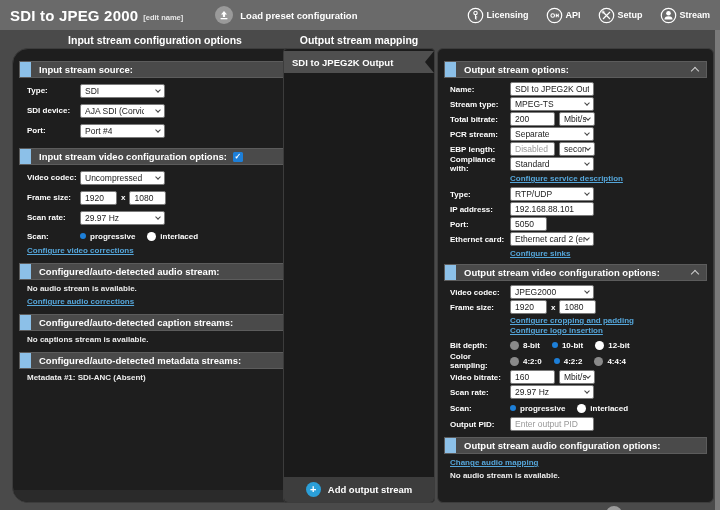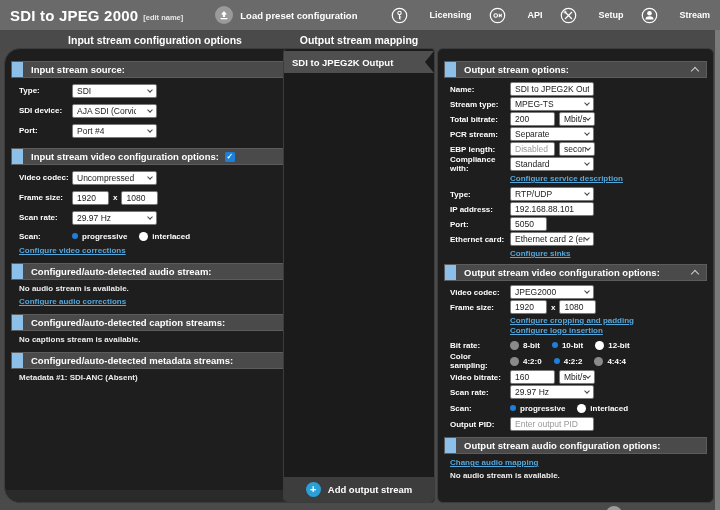--- a/index.html
+++ b/index.html
@@ -9,33 +9,33 @@
   
   .hdr { position:absolute; left:0; top:0; width:720px; height:30px; background:#6a6a6a;
          display:flex; align-items:center; padding:0 10px; }
   .ttl { color:#fff; font-size:15px; font-weight:bold; letter-spacing:.2px; }
   .editname { color:#e8e8e8; font-size:7.5px; font-weight:bold; margin-left:5px; margin-top:4px; cursor:pointer; }
   .preset { display:flex; align-items:center; margin-left:32px; cursor:pointer; }
   .pcircle { width:18px; height:18px; border-radius:50%; background:#9a9a9a; display:flex;
              align-items:center; justify-content:center; margin-right:7px; }
   .preset span.plabel { color:#fff; font-size:9.5px; font-weight:bold; }
   .nav { margin-left:auto; display:flex; align-items:center; gap:18px; }
-  .navitem { display:flex; align-items:center; gap:21px; cursor:pointer; }
+  .navitem { display:flex; align-items:center; gap:2px; cursor:pointer; }
   .navitem .nlabel { color:#fff; font-size:9px; font-weight:bold; }
   .navicon { width:17px; height:17px; }
 
   
   .coltitle { position:absolute; top:34px; color:#fff; font-size:10.5px; font-weight:bold; text-align:center; }
   .ct1 { left:20px; width:270px; }
   .ct2 { left:283px; width:152px; }
 
   
   .panel { position:absolute; top:48px; height:455px; background:#1e1e1e;
            border:1px solid #3c3c3c; border-radius:6px; overflow:hidden; }
-  .panel.leftp  { left:4px;   width:326px;border-radius:16px; }
+  .panel.leftp  { left:12px;   width:326px;border-radius:16px; }
   .panel.rightp { left:437px; width:277px; }
   .pfoot { position:absolute; left:1px; right:1px; bottom:0; height:12px; background:#2a2a2a;
            border-radius:0 0 5px 5px; }
 
   
   .bar { height:17px; margin:6px 6px 0 6px; background:#4a4a4a; border:1px solid #5c5c5c;
          display:flex; align-items:center; overflow:hidden; }
   .bar.first { margin-top:12px; }
   .sq { width:11px; height:17px; background:#8cc0e8; flex:none; }
   .bartext { color:#fff; font-size:9.5px; font-weight:bold; margin-left:8px; white-space:nowrap; }
@@ -347,21 +347,21 @@
   </div>
   <div class="row r">
     <span class="lbl2">Frame size:</span>
     <input class="inp w37" value="1920" style="">
     <span class="xsep">x</span>
     <input class="inp w37" value="1080" style="">
   </div>
   <a class="link ind" style="margin-left:72px;margin-top:2px;">Configure cropping and padding</a>
   <a class="link ind" style="margin-left:72px;margin-top:1px;">Configure logo insertion</a>
   <div class="row r" style="height:12px;margin-top:4px;">
-    <span class="lbl2">Bit rate:</span>
+    <span class="lbl2">Bit depth:</span>
     <span class="rgroup">
       <span class="rd dis"></span>
       <span class="rlbl">8-bit</span>
     </span>
     <span class="rgroup">
       <span class="rd on"></span>
       <span class="rlbl">10-bit</span>
     </span>
     <span class="rgroup">
       <span class="rd off"></span>

